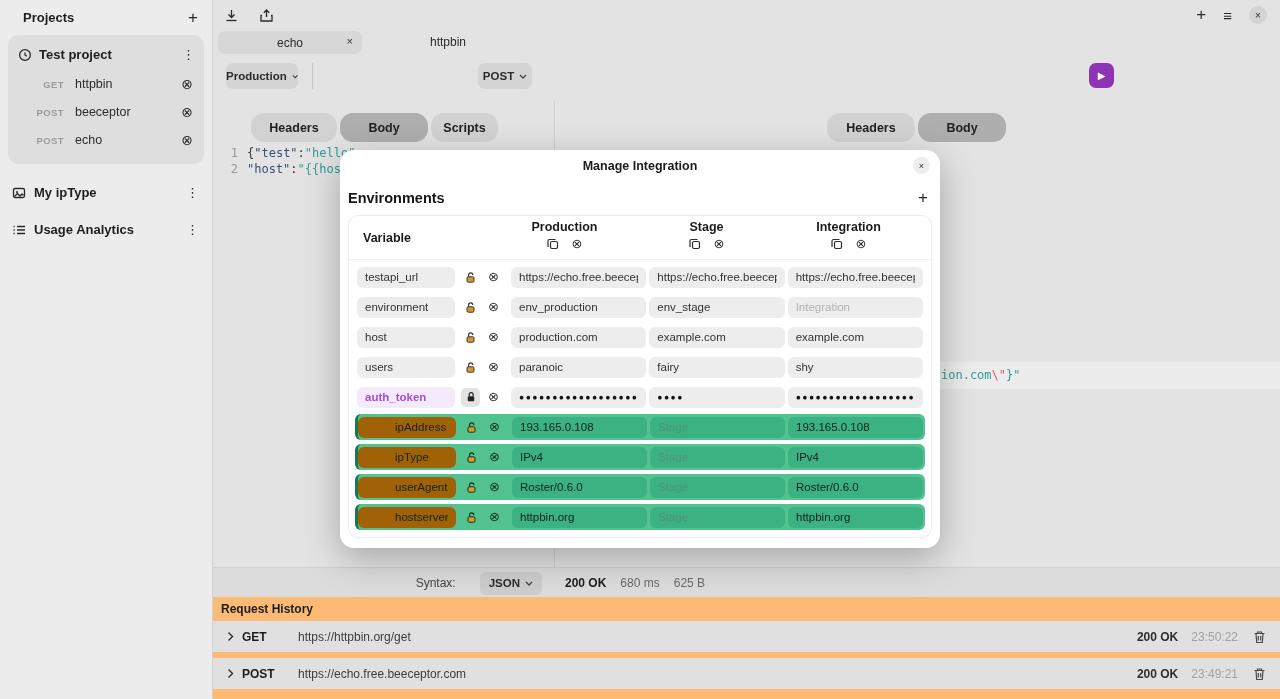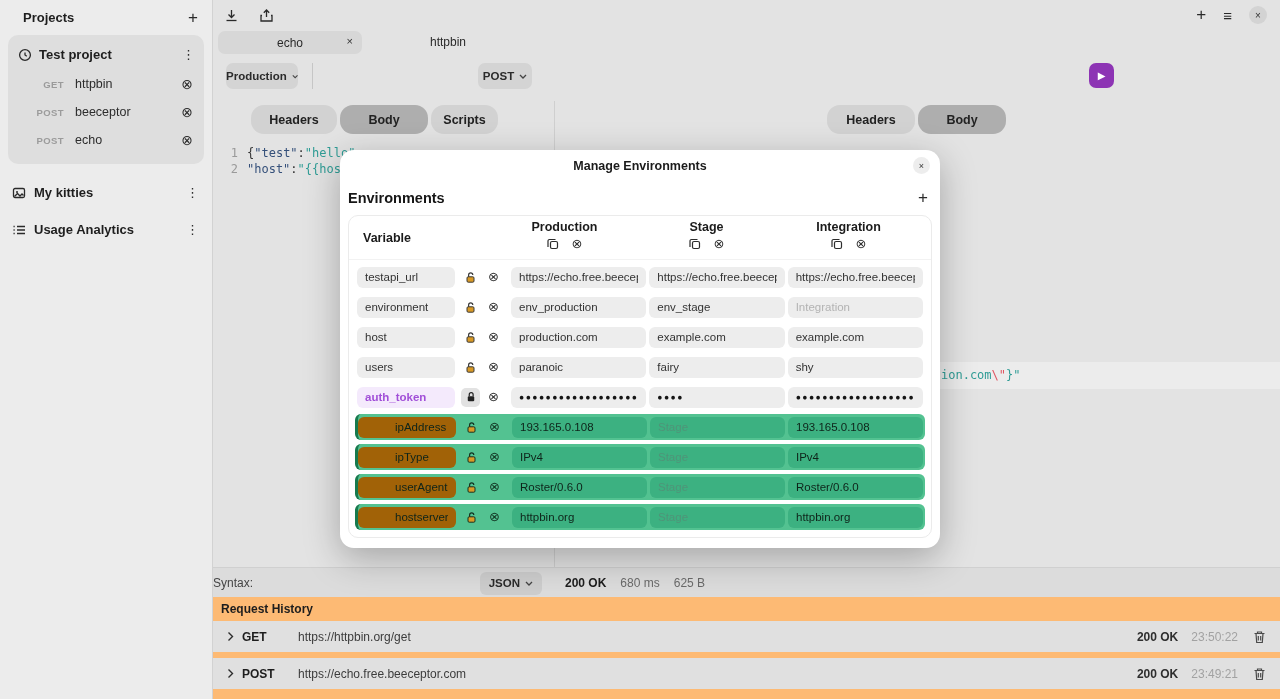--- a/index.html
+++ b/index.html
@@ -38,21 +38,21 @@
 
   #requestbar { position:absolute; top:63px; left:0; right:0; height:26px; }
   .pill { background:#d4d4d4; border-radius:7px; height:26px; display:flex; align-items:center; justify-content:center; gap:5px; font-size:11.5px; font-weight:bold; color:#2b2b2b; }
   #env-pill { position:absolute; left:13px; width:72px; }
   #rb-divider { position:absolute; left:99px; top:0; width:1px; height:26px; background:#c6c6c6; }
   #method-pill { position:absolute; left:265px; width:54px; }
   #url-input { position:absolute; left:332px; width:537px; height:26px; background:#d9d9d9; border:none; border-radius:7px; padding:0 11px; font-size:12px; color:#3d3d3d; font-family:"Liberation Sans","DejaVu Sans",sans-serif; }
   #send-btn { position:absolute; left:876px; top:0; width:25px; height:25px; border-radius:7px; background:#8d34b4; display:flex; align-items:center; justify-content:center; color:#fff; font-size:10px; }
 
   #paneltabs { position:absolute; top:101px; left:0; right:0; height:29px; }
-  .ptab { position:absolute; top:4px; height:29px; border-radius:13px; background:#d2d2d2; display:flex; align-items:center; justify-content:center; font-size:12.5px; font-weight:bold; color:#222; }
+  .ptab { position:absolute; top:12px; height:29px; border-radius:13px; background:#d2d2d2; display:flex; align-items:center; justify-content:center; font-size:12.5px; font-weight:bold; color:#222; }
   .ptab.active { background:#aeaeae; }
   #ptab-headers-l { left:38px; width:86px; }
   #ptab-body-l { left:127px; width:88px; }
   #ptab-scripts { left:218px; width:67px; }
   #ptab-headers-r { left:614px; width:88px; }
   #ptab-body-r { left:705px; width:88px; }
 
   #split-divider { position:absolute; left:341px; top:101px; width:1px; height:496px; background:#cfcfcf; }
 
   
@@ -63,21 +63,21 @@
   .tok-punct { color:#333; }
   .tok-key { color:#35507a; }
   .tok-val { color:#2f9c95; }
   .tok-esc { color:#e05561; }
 
   #resp-band { position:absolute; left:342px; right:0; top:362px; height:27px; background:#ececec; }
   #resp-frag { position:absolute; left:386px; top:6px; font-size:12px; line-height:14px; }
 
   
   #statusbar { position:absolute; top:567px; left:0; right:0; height:30px; background:#dcdcdc; border-top:1px solid #d0d0d0; }
-  #status-left { position:absolute; left:0; top:0; width:341px; height:30px; display:flex; align-items:center; justify-content:space-between; gap:24px; padding-right:12px; }
+  #status-left { position:absolute; left:0; top:0; width:341px; height:30px; display:flex; align-items:center; justify-content:flex-end; gap:24px; padding-right:12px; }
   #syntax-label { font-size:12px; color:#444; }
   #syntax-pill { height:23px; background:#cdcdcd; border-radius:6px; display:flex; align-items:center; gap:5px; padding:0 9px; font-size:11.5px; font-weight:bold; color:#2b2b2b; }
   #status-right { position:absolute; left:342px; top:0; right:0; height:30px; display:flex; align-items:center; gap:14px; padding-left:10px; }
   #resp-status { font-size:12px; font-weight:bold; color:#1d1d1d; }
   .resp-meta { font-size:12px; color:#6a6a6a; }
 
   
   #history { position:absolute; top:597px; left:0; right:0; bottom:0; background:#fdba74; }
   #history-title { font-size:12px; font-weight:bold; color:#1d1d1d; padding:5px 0 5px 8px; }
   .hrow { height:31px; background:#e0e0e0; display:flex; align-items:center; margin-bottom:6px; }
@@ -161,21 +161,21 @@
   </div>
 
   <div class="sb-section">
     <span>
       <svg width="14" height="14" viewBox="0 0 14 14" fill="none" stroke="#2a2a2a" stroke-width="1.3">
           <rect x="1.5" y="2.5" width="11" height="9" rx="1.5"></rect>
           <circle cx="5" cy="6" r="1" fill="#2a2a2a" stroke="none"></circle>
           <path d="M2.5 10.5l3-3 2.5 2.5 2-2 1.5 1.5"></path>
         </svg>
     </span>
-    <span class="sb-section-label">My kitties</span>
+    <span class="sb-section-label">My ipType</span>
     <span class="kebab">⋮</span>
   </div>
 
   <div class="sb-section">
     <span>
       <svg width="14" height="14" viewBox="0 0 14 14" fill="none" stroke="#2a2a2a" stroke-width="1.3">
           <path d="M5 3.5h8M5 7h8M5 10.5h8"></path>
           <path d="M1.5 3.5h1.2M1.5 7h1.2M1.5 10.5h1.2" stroke-width="1.6"></path>
         </svg>
     </span>
@@ -316,21 +316,21 @@
             <path d="M1.5 3.5h10M4.5 3.5V2h4v1.5M3 3.5l.7 9h5.6l.7-9"></path>
             <path d="M5.3 6v4.5M7.7 6v4.5"></path>
           </svg>
       </span>
     </div>
   </div>
 </div>
 
 <div id="modal">
   <div id="modal-head">
-    <div id="modal-title">Manage Environments</div>
+    <div id="modal-title">Manage Integration</div>
     <div id="modal-close">×</div>
   </div>
 
   <div id="env-heading-row">
     <span id="env-heading">Environments</span>
     <span class="icon-btn plus-glyph">+</span>
   </div>
 
   <div id="env-table">
     <div id="tbl-head">

